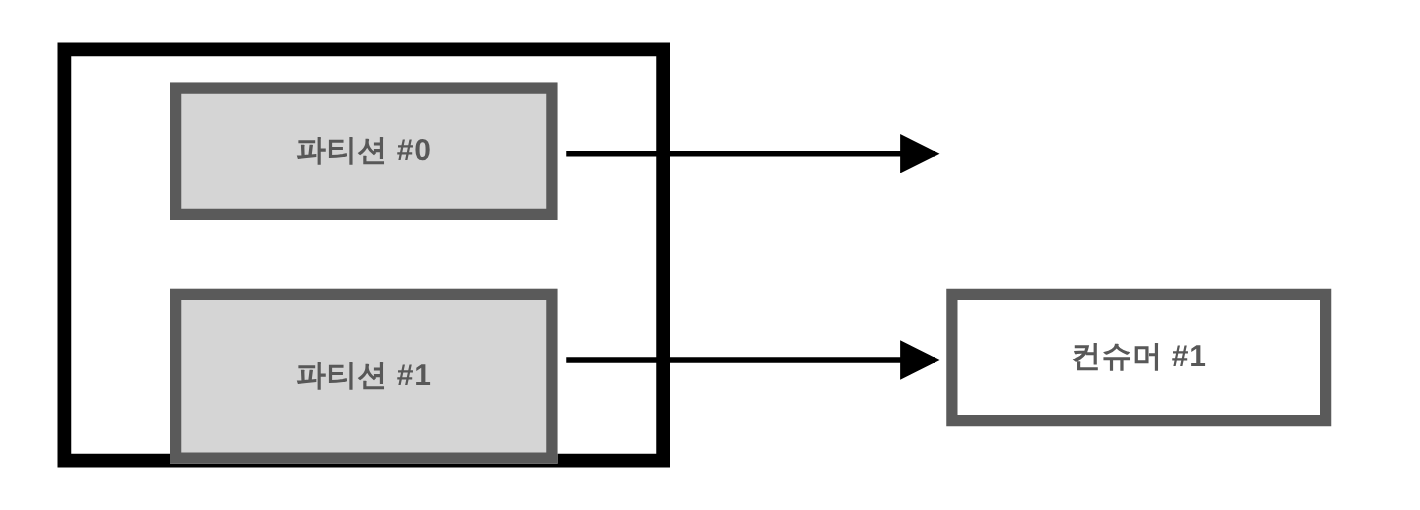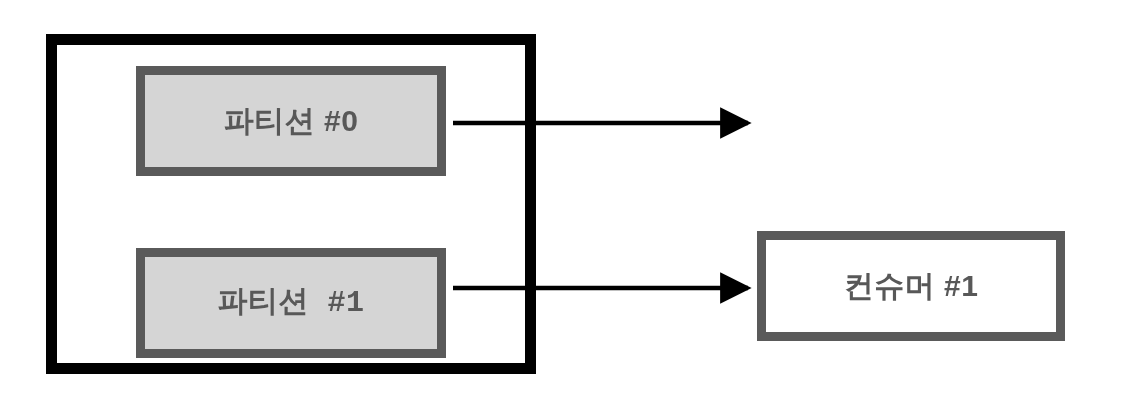--- a/index.html
+++ b/index.html
@@ -39,32 +39,32 @@
     align-items: center;
     justify-content: center;
   }
   .node-box.filled {
     background: #d5d5d5;
   }
   .node-box.hollow {
     background: #ffffff;
   }
   .node-label {
-    font-size: 30px;
+    font-size: 24px;
     font-weight: 700;
     color: #585858;
     letter-spacing: 0.5px;
     line-height: 1;
     white-space: nowrap;
     user-select: none;
   }
 
   
   .partition-0 { left: 136px; top: 66px;  width: 310px; height: 110px; }
-  .partition-1 { left: 136px; top: 248px; width: 310px; height: 110px; font-family: Liberation Mono, monospace; }
+  .partition-1 { left: 136px; top: 231px; width: 310px; height: 140px; }
   .consumer-0  { left: 757px; top: 63px;  width: 308px; height: 110px; }
   .consumer-1  { left: 757px; top: 231px; width: 308px; height: 110px; }
 
   
   .arrow-layer {
     position: absolute;
     left: 0;
     top: 0;
     width: 1136px;
     height: 408px;

